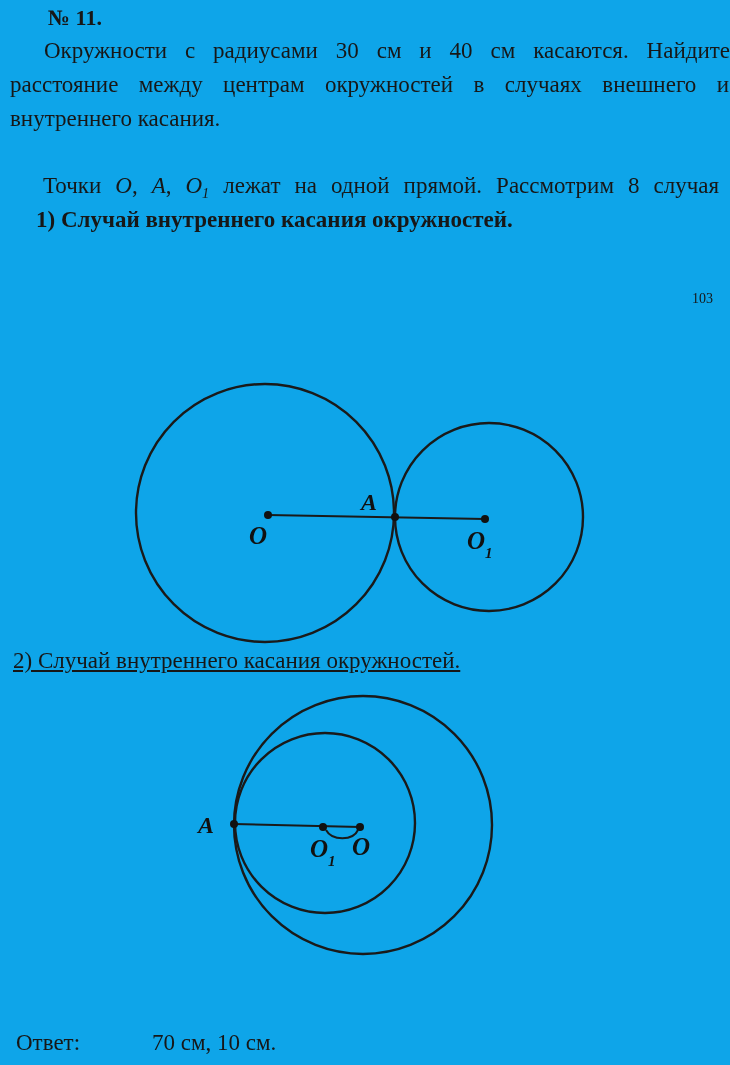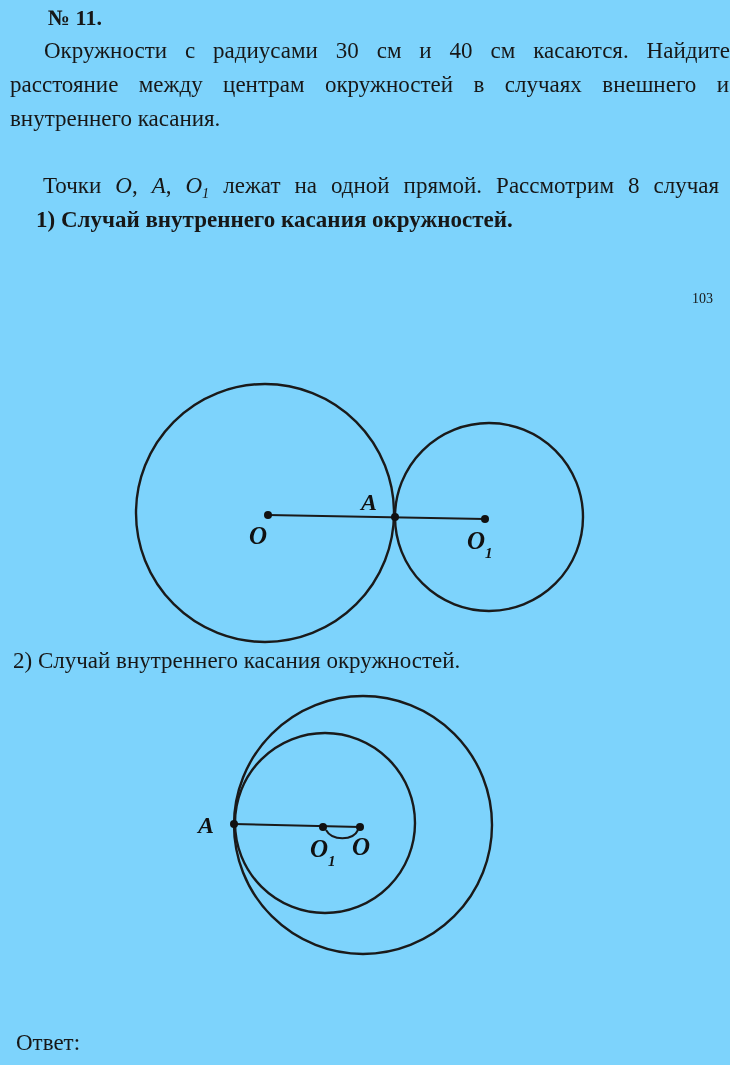--- a/index.html
+++ b/index.html
@@ -1,20 +1,20 @@
 <!DOCTYPE html>
 <html><head>
 <meta charset="utf-8">
 <style>
   html,body{margin:0;padding:0;}
   body{background:#fbfaf9;}
   .page{
     position:relative;
     width:730px;height:1065px;
-    background:#7dd3fc;
+    background:#0ea5e9;
     overflow:hidden;
     font-family:"Liberation Serif","DejaVu Serif",serif;
     color:#171717;
   }
   .abs{position:absolute;}
   .t{font-size:23px;line-height:1.3;white-space:nowrap;}
   .just{white-space:normal;text-align:justify;text-align-last:justify;}
   .b{font-weight:bold;}
   .i{font-style:italic;}
   .formula{font-size:24px;font-style:italic;white-space:nowrap;letter-spacing:.3px;}
@@ -46,31 +46,32 @@
     <circle cx="389" cy="145" r="94" fill="none" stroke="#1a1a1a" stroke-width="2.4"></circle>
     <line x1="168" y1="143" x2="385" y2="147" stroke="#1a1a1a" stroke-width="2"></line>
     <circle cx="168" cy="143" r="4" fill="#111"></circle>
     <circle cx="295" cy="145" r="4" fill="#111"></circle>
     <circle cx="385" cy="147" r="4" fill="#111"></circle>
     <text x="261" y="138" font-size="24" font-weight="bold" font-style="italic" fill="#111">A</text>
     <text x="149" y="172" font-size="25" font-weight="bold" font-style="italic" fill="#111">O</text>
     <text x="367" y="177" font-size="25" font-weight="bold" font-style="italic" fill="#111"><tspan>O</tspan><tspan dy="9" font-size="15">1</tspan></text>
   </svg>
 
-  <div class="abs t" style="left:13px;top:646px;">2) Случай внутреннего касания окружностей.</div>
+  <div class="abs t" style="left:13px;top:646px;text-decoration:underline;">2) Случай внутреннего касания окружностей.</div>
 
   <svg class="abs" style="left:150px;top:682px;" width="420" height="292" viewBox="0 0 420 292">
     <circle cx="213" cy="143" r="129" fill="none" stroke="#1a1a1a" stroke-width="2.4"></circle>
     <circle cx="175" cy="141" r="90" fill="none" stroke="#1a1a1a" stroke-width="2.4"></circle>
     <line x1="84" y1="142" x2="210" y2="145" stroke="#1a1a1a" stroke-width="2"></line>
     <path d="M 176 148 C 182 159, 203 159, 208 148" fill="none" stroke="#1a1a1a" stroke-width="2"></path>
     <circle cx="84" cy="142" r="4" fill="#111"></circle>
     <circle cx="173" cy="145" r="4" fill="#111"></circle>
     <circle cx="210" cy="145" r="4" fill="#111"></circle>
     <text x="48" y="151" font-size="24" font-weight="bold" font-style="italic" fill="#111">A</text>
     <text x="160" y="175" font-size="25" font-weight="bold" font-style="italic" fill="#111"><tspan>O</tspan><tspan dy="9" font-size="15">1</tspan></text>
     <text x="202" y="173" font-size="25" font-weight="bold" font-style="italic" fill="#111">O</text>
   </svg>
 
 
   <div class="abs t" style="left:16px;top:1028px;">Ответ:</div>
+  <div class="abs t" style="left:152px;top:1028px;">70 см, 10 см.</div>
 
 </div>
 
 </body></html>

